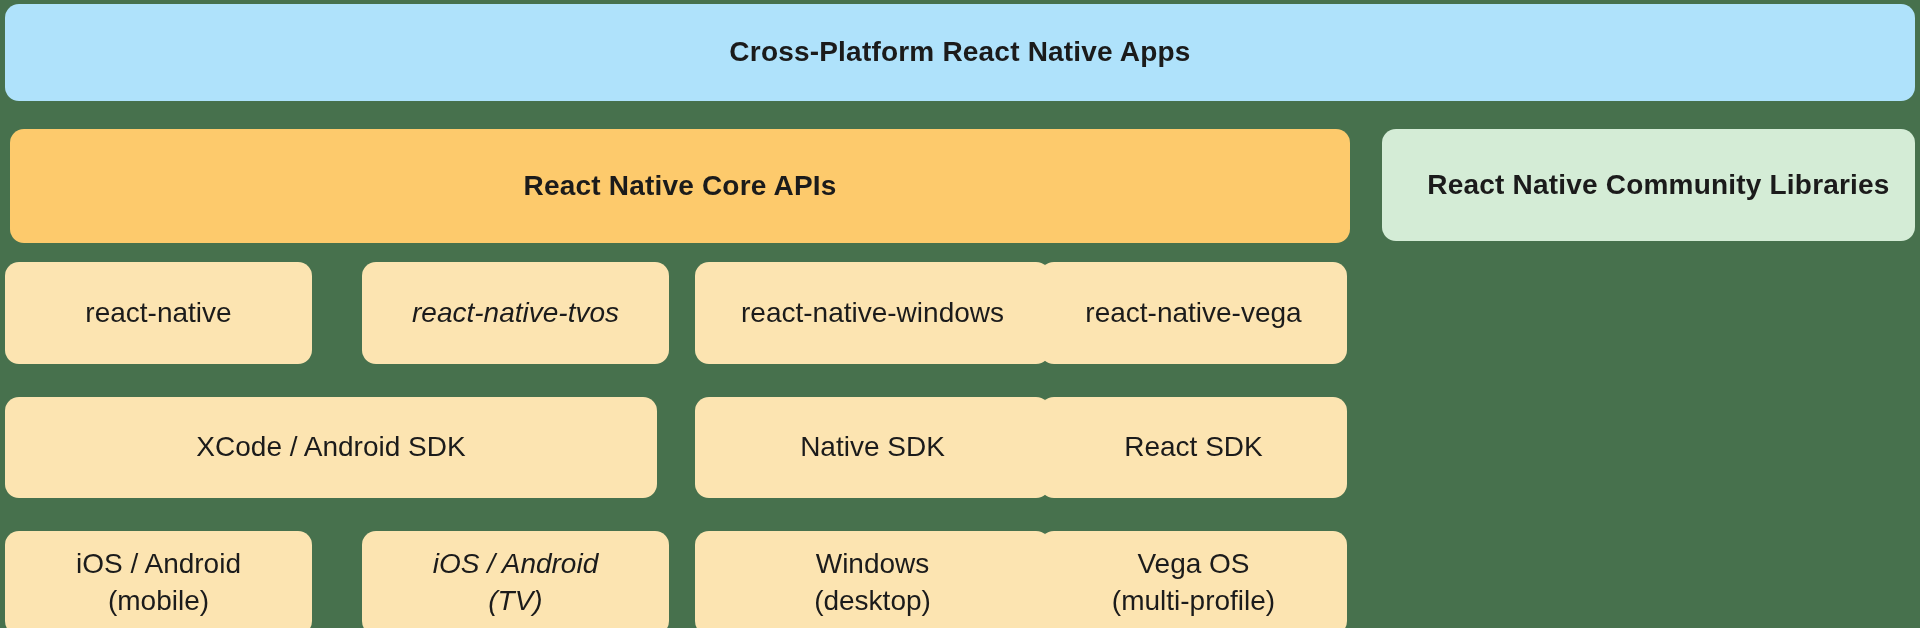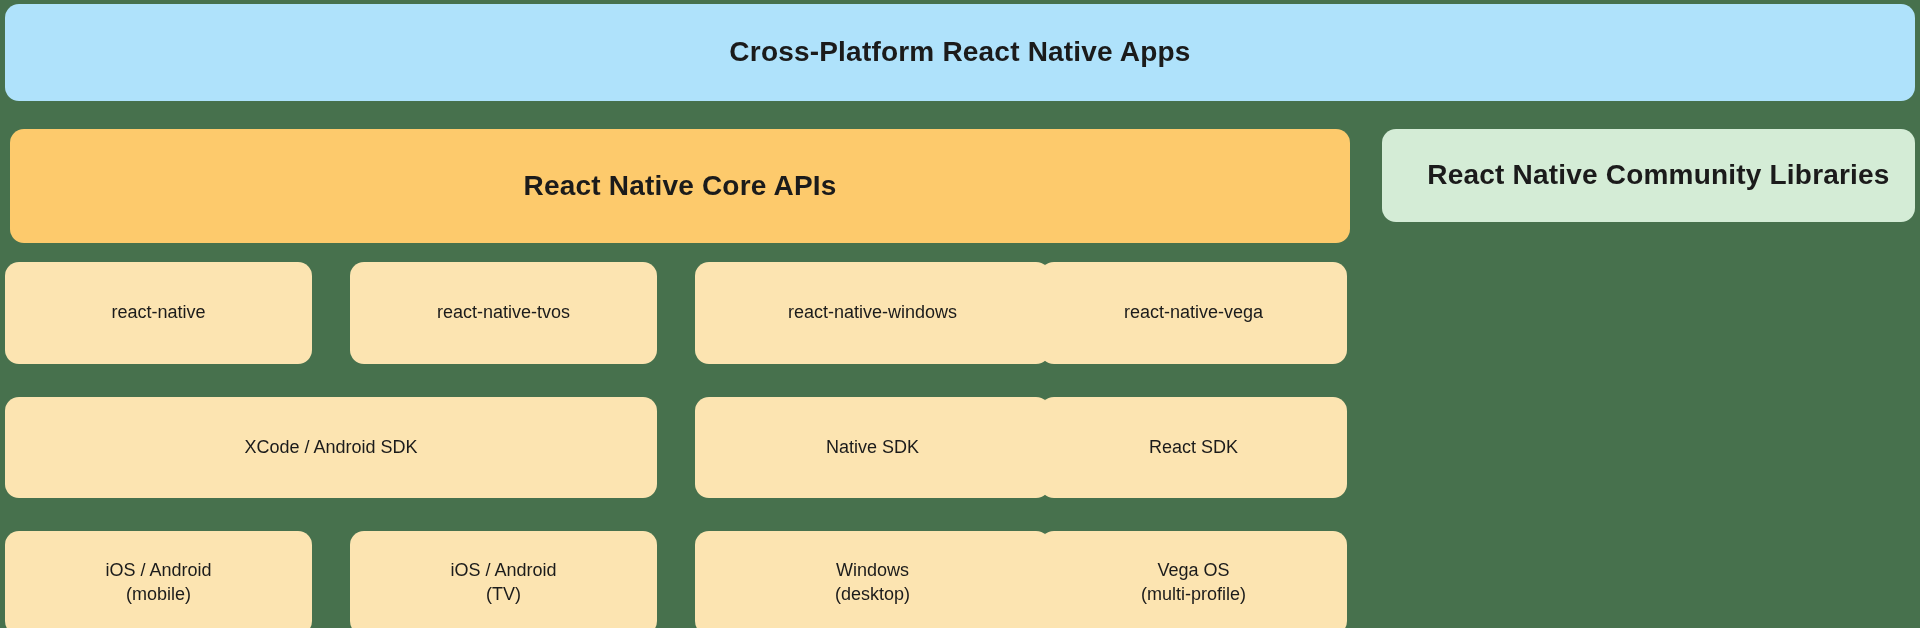--- a/index.html
+++ b/index.html
@@ -30,32 +30,32 @@
     align-items: center;
     justify-content: center;
     text-align: center;
     border-radius: 14px;
     color: var(--text);
     white-space: pre-line;
     line-height: 1.32;
     box-sizing: border-box;
   }
   .big   { font-size: 28px; font-weight: 600; letter-spacing: 0.2px; }
-  .small { font-size: 18px; font-weight: 500; }
+  .small { font-size: 28px; font-weight: 500; }
 
   .r1        { left: 5px;    top: 4px;   width: 1910px; height: 97px;  background: var(--blue); }
   .r2-core   { left: 10px;    top: 129px; width: 1340px; height: 114px; background: var(--orange); }
-  .r2-comm   { left: 1382px; top: 129px; width: 533px;  height: 93px; background: var(--green-light); padding-left: 20px; }
+  .r2-comm   { left: 1382px; top: 129px; width: 533px;  height: 112px; background: var(--green-light); padding-left: 20px; }
 
   .r3 { top: 262px; height: 102px; background: var(--peach); }
   .r4 { top: 397px; height: 101px; background: var(--peach); }
   .r5 { top: 531px; height: 104px; background: var(--peach); }
 
   .c1 { left: 5px;    width: 307px; }
-  .c2 { left: 350px;  width: 307px; }
+  .c2 { left: 362px;  width: 307px; font-style: italic; }
   .c3 { left: 695px;  width: 355px; }
   .c4 { left: 1040px; width: 307px; }
   .c12 { left: 5px;   width: 652px; }
 </style>
 </head>
 <body>
 
 <div class="canvas">
 
   <div class="box big r1">Cross-Platform React Native Apps</div>

